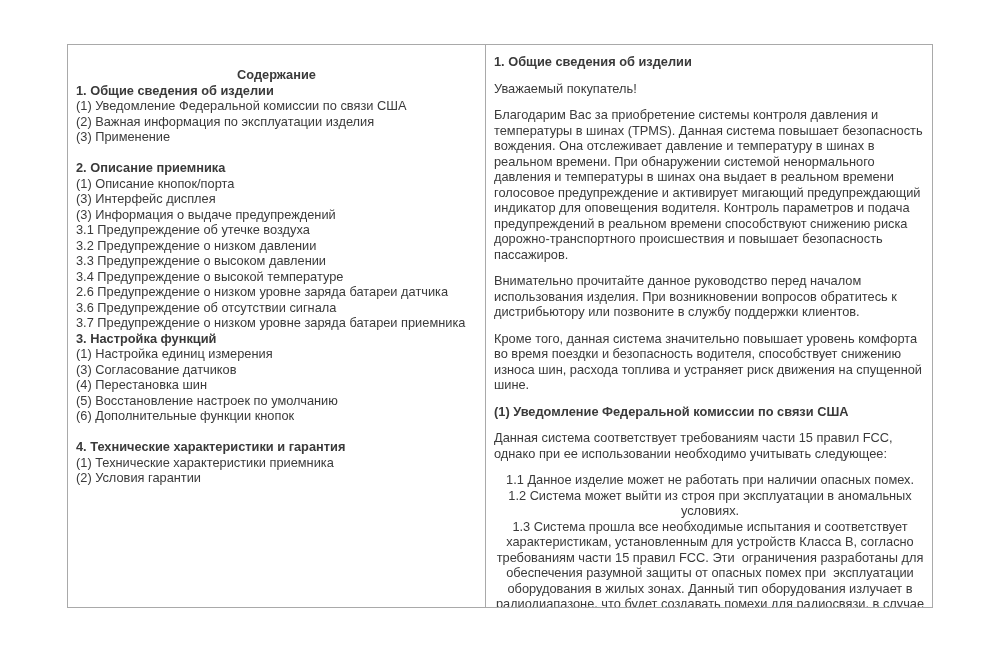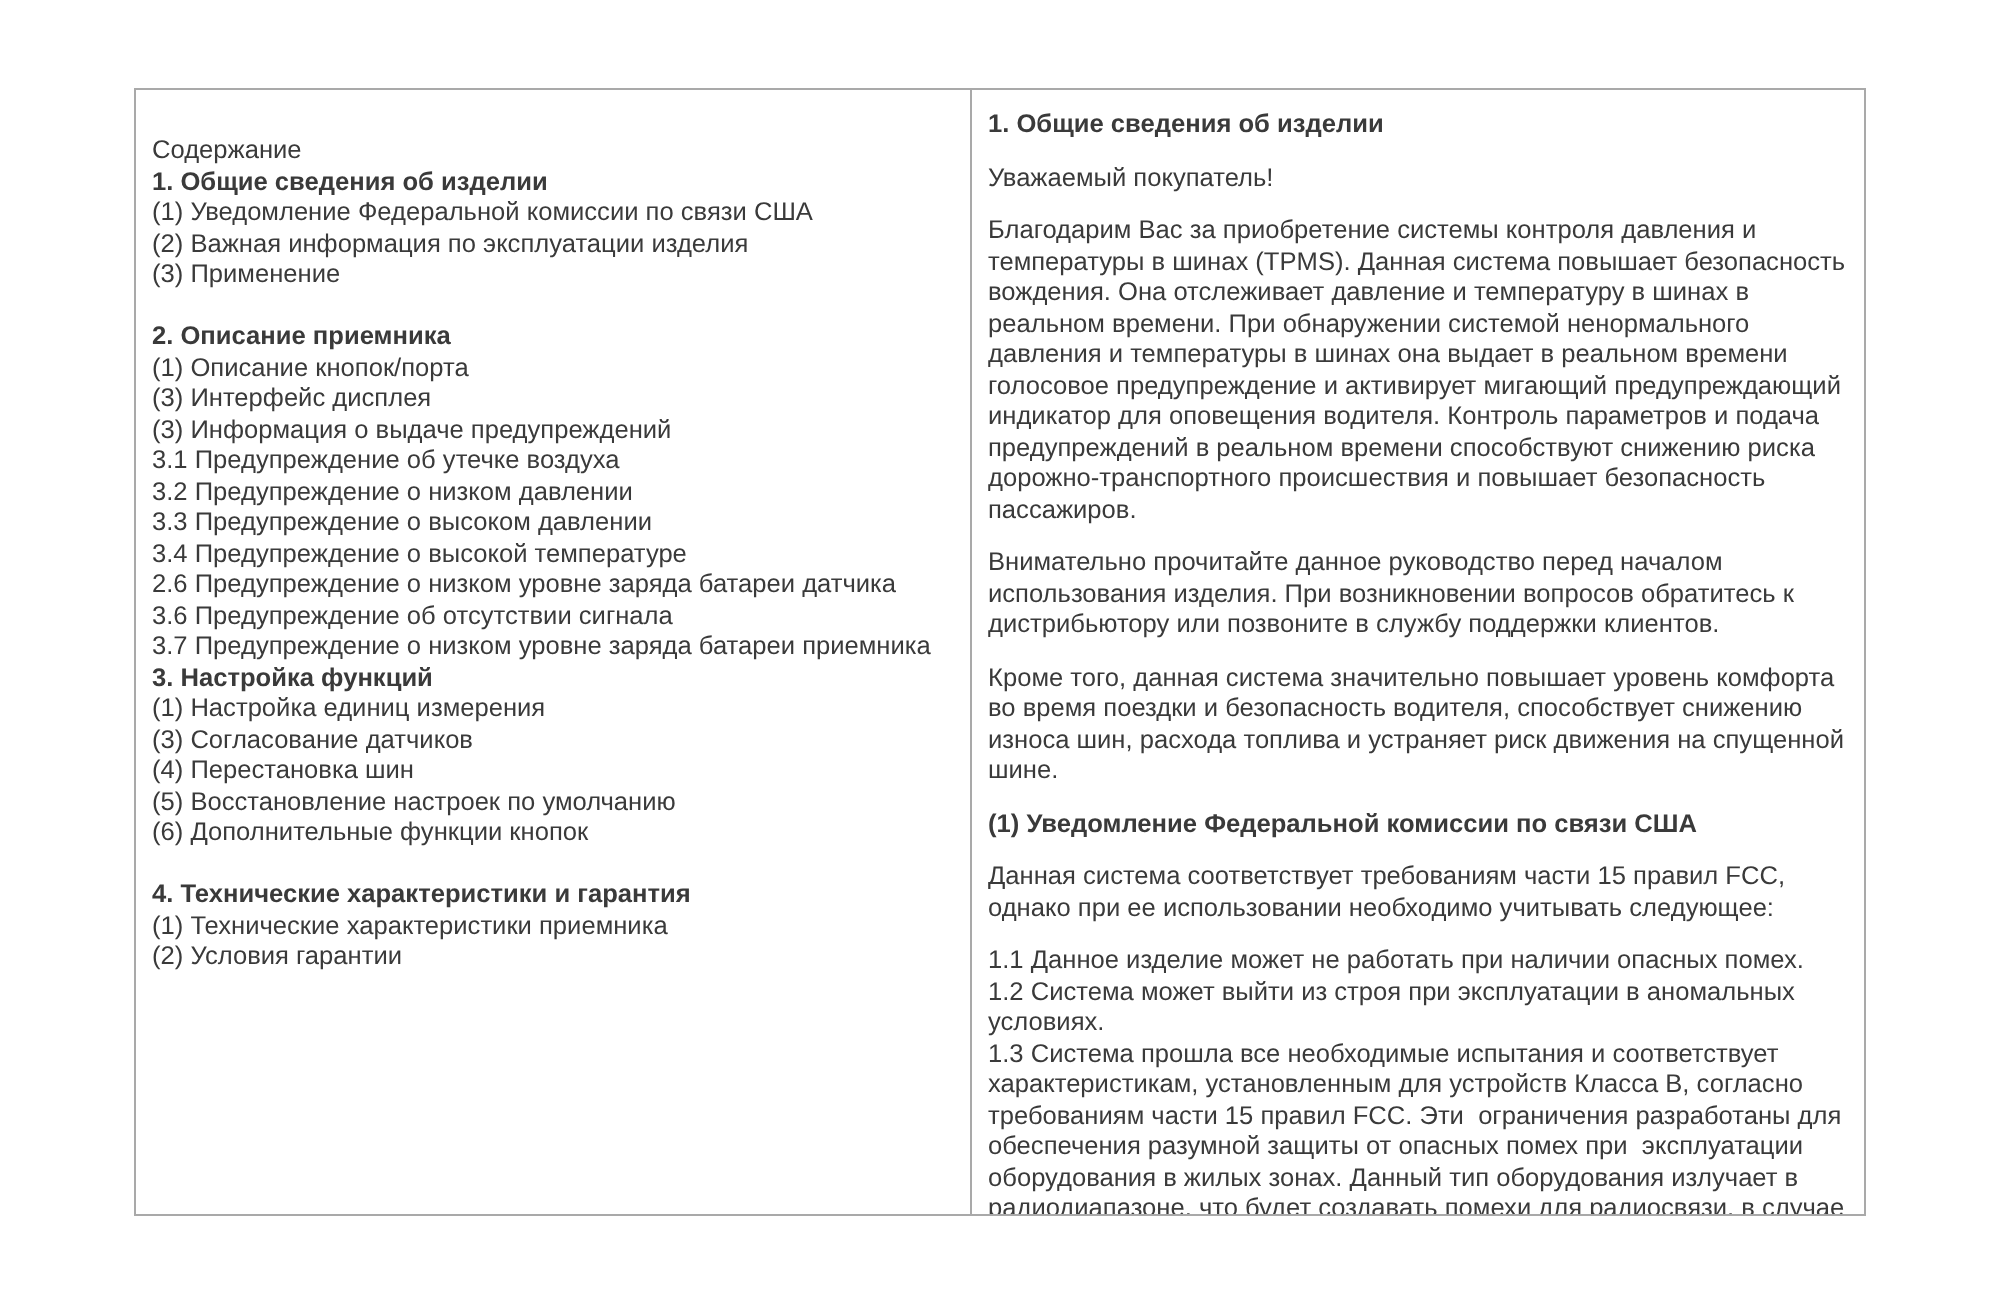--- a/index.html
+++ b/index.html
@@ -38,22 +38,22 @@
     padding: 22px 8px 8px 8px;
     overflow: hidden;
   }
   .col-right {
     flex: 1;
     box-sizing: border-box;
     padding: 9px 6px 0 8px;
     overflow: hidden;
   }
   .toc-title {
-    font-weight: normal;
-    text-align: left;
+    font-weight: bold;
+    text-align: center;
     min-height: 15.5px;
   }
   .toc-line {
     min-height: 15.5px;
     white-space: pre-wrap;
   }
   .toc-line.section {
     font-weight: bold;
   }
   .toc-line.blank {
@@ -61,20 +61,21 @@
   }
   .block {
     margin: 0 0 11px 0;
     white-space: pre-wrap;
   }
   .block.heading {
     font-weight: bold;
   }
   .block.item {
     margin-bottom: 0;
+    text-align: center;
   }
 </style>
 </head>
 <body>
 
 <div class="page" style="background: rgb(255, 255, 255);">
   <div class="sheet" style="border-color: rgb(169, 169, 169); color: rgb(58, 58, 58);">
 
     <div class="col-left" style="border-color: rgb(169, 169, 169);">
       <div class="toc-title">Содержание</div>

